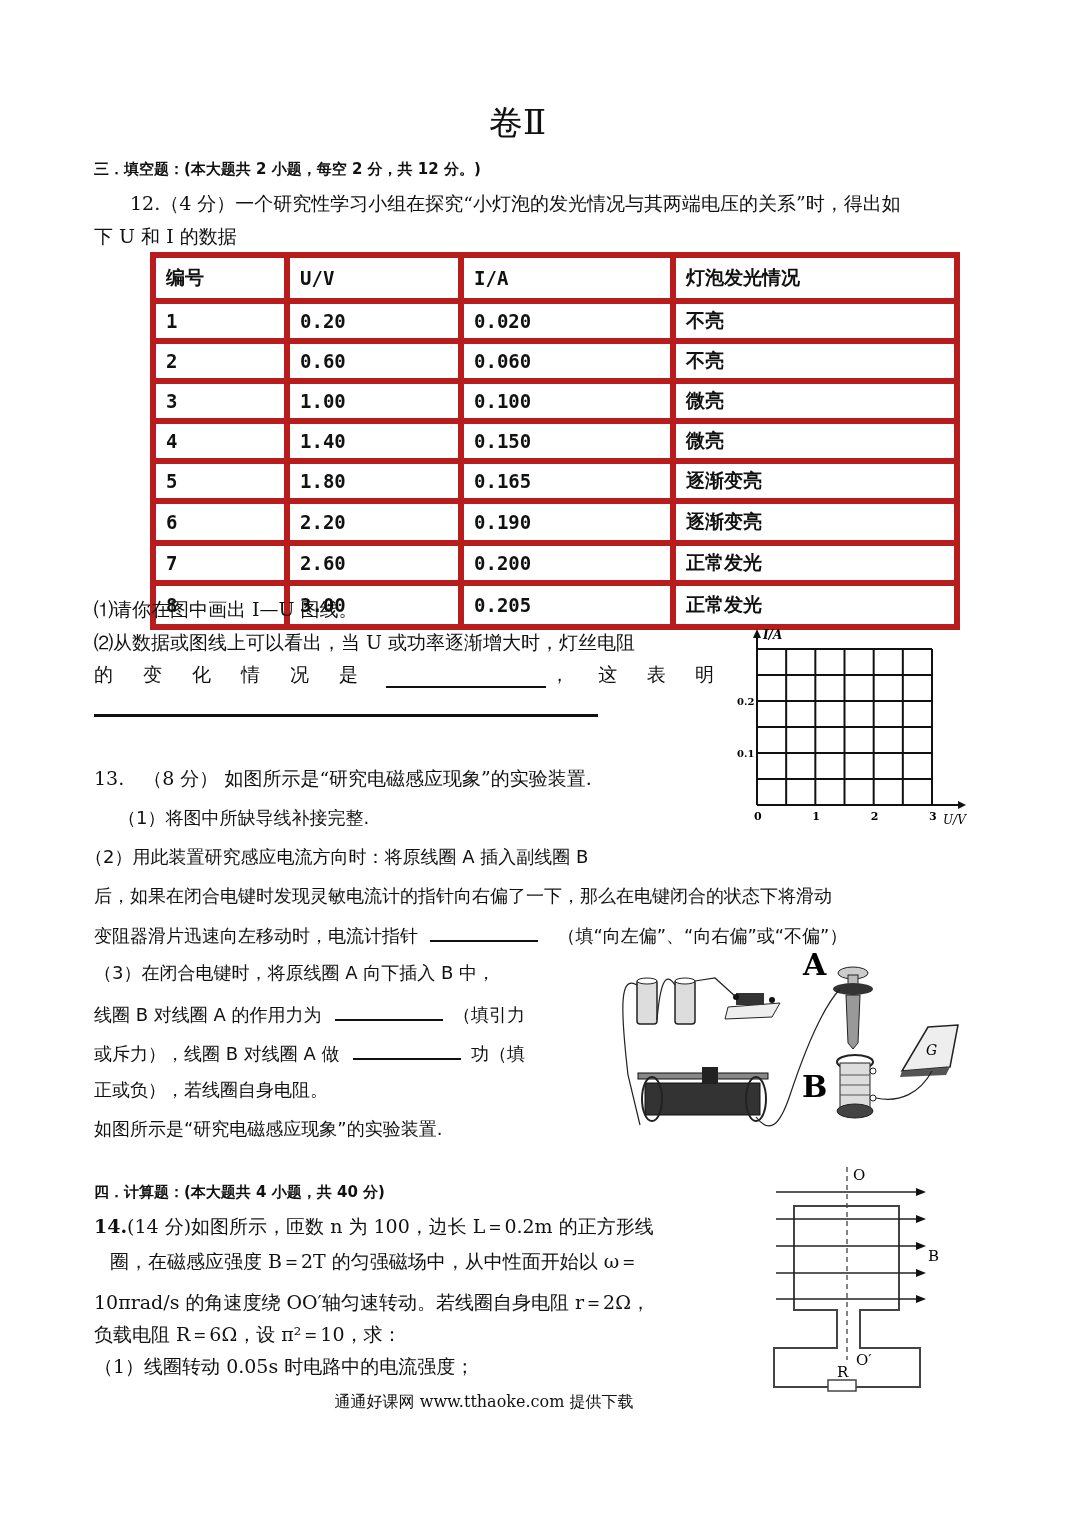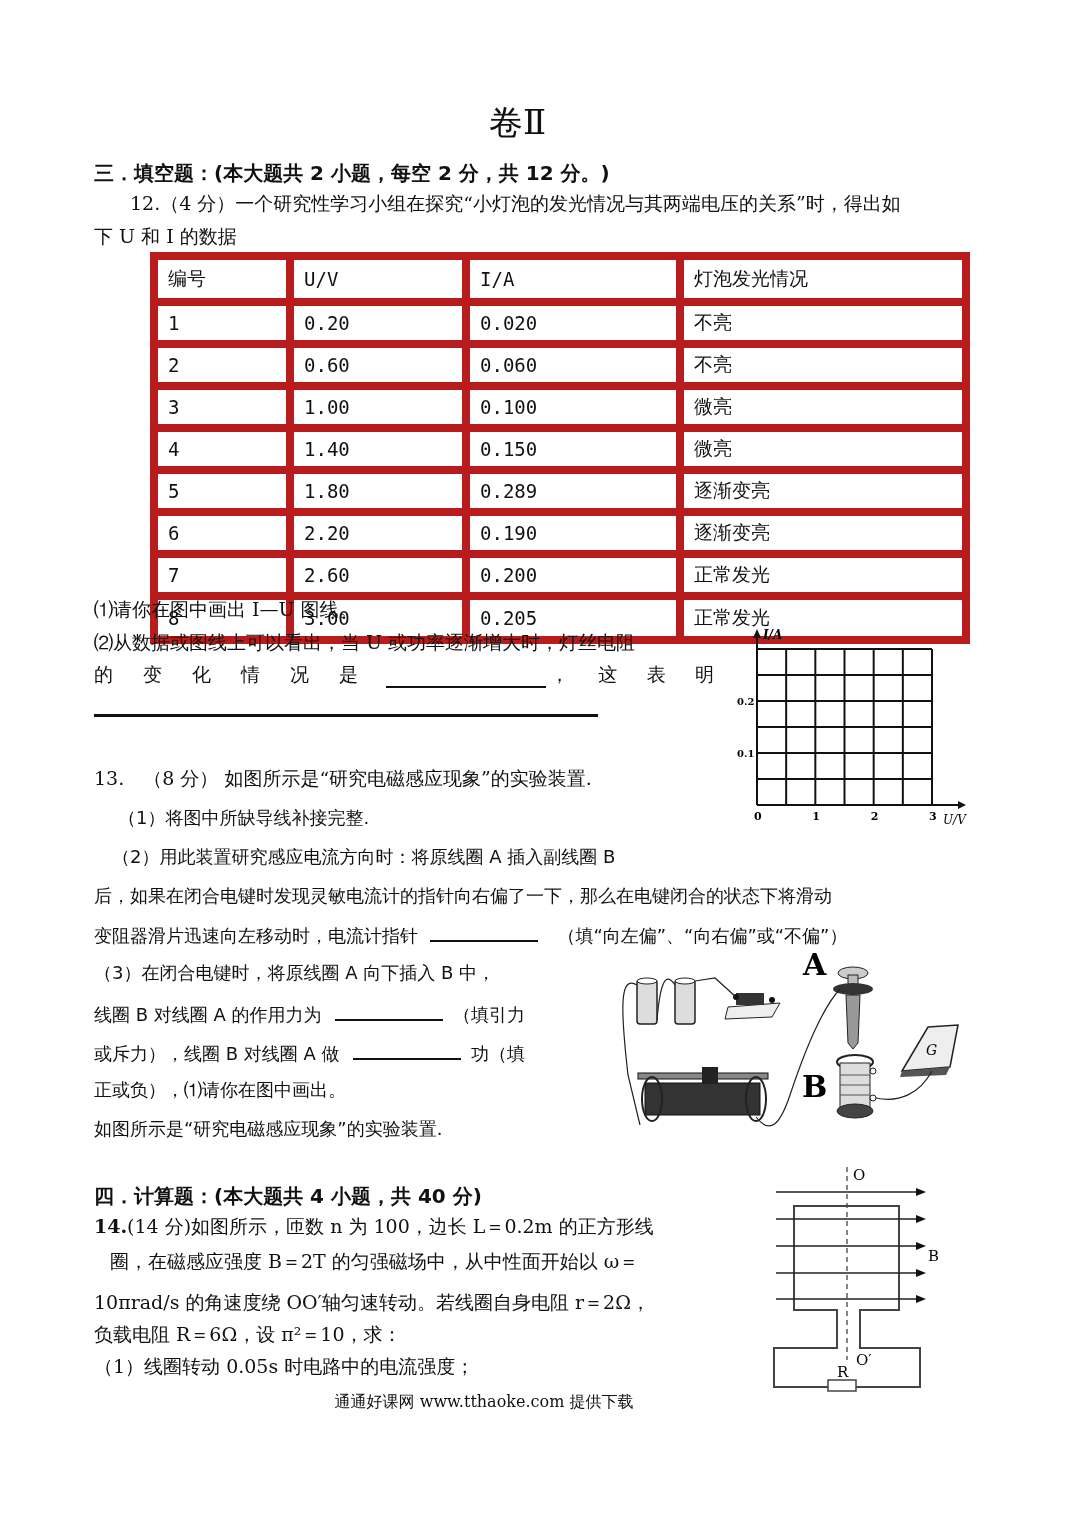--- a/index.html
+++ b/index.html
@@ -1,26 +1,26 @@
 <!DOCTYPE html>
 <html><head>
 <meta charset="utf-8">
 <style>
   html, body { margin:0; padding:0; background:#fff; }
   body { width:1075px; height:1518px; position:relative; overflow:hidden;
          font-family:"DejaVu Serif","Liberation Serif",serif; color:#111; }
   .abs { position:absolute; white-space:nowrap; }
   .title { left:0; width:1035px; top:100px; text-align:center; font-size:34px; font-family:"DejaVu Serif",serif; }
-  .sec { font-weight:bold; font-size:20px; font-family:"DejaVu Sans","Liberation Sans",sans-serif; }
+  .sec { font-weight:bold; font-size:15px; font-family:"DejaVu Sans","Liberation Sans",sans-serif; }
   .txt { font-size:19px; }
   .sans { font-family:"DejaVu Sans","Liberation Sans",sans-serif; font-size:18px; }
   .blank { display:inline-block; border-bottom:2px solid #111; height:18px; vertical-align:baseline; }
   table.data { position:absolute; left:150px; top:252px; border-collapse:collapse; font-size:19px;
                font-family:"DejaVu Sans Mono","Liberation Mono",monospace; }
-  table.data td { border:8px solid #b91c1c; padding:4px 10px; vertical-align:middle; }
+  table.data td { border:6px solid #b91c1c; padding:4px 10px; vertical-align:middle;font-weight:bold; }
   .footer { left:0; width:968px; top:1392px; text-align:center; font-size:16px; }
   svg text { font-family:"DejaVu Serif",serif; }
 </style>
 </head>
 <body>
 
 <div class="abs title">卷Ⅱ</div>
 
 <div class="abs sec" style="left:94px;top:160px;">三．填空题：(本大题共 2 小题，每空 2 分，共 12 分。)</div>
 
@@ -55,21 +55,21 @@
   </tr>
   <tr style="height:34px;">
     <td>4</td>
     <td>1.40</td>
     <td>0.150</td>
     <td>微亮</td>
   </tr>
   <tr style="height:34px;">
     <td>5</td>
     <td>1.80</td>
-    <td>0.289</td>
+    <td>0.165</td>
     <td>逐渐变亮</td>
   </tr>
   <tr style="height:42px;">
     <td>6</td>
     <td>2.20</td>
     <td>0.190</td>
     <td>逐渐变亮</td>
   </tr>
   <tr style="height:34px;">
     <td>7</td>
@@ -138,40 +138,40 @@
       <text x="199" y="200" font-size="11" font-weight="bold">3</text>
     </g>
   <g id="y-tick-labels">
       <text x="7" y="137" font-size="10" font-weight="bold">0.1</text>
       <text x="7" y="84.99999999999999" font-size="10" font-weight="bold">0.2</text>
     </g>
 </svg>
 
 <div class="abs txt" style="left:94px;top:766px;">13.　（8 分）  如图所示是“研究电磁感应现象”的实验装置.</div>
 <div class="abs sans" style="left:94px;top:806px;margin-left:24px;">（1）将图中所缺导线补接完整.</div>
-<div class="abs sans" style="left:112px;top:845px;">（2）用此装置研究感应电流方向时：将原线圈 A 插入副线圈 B</div>
+<div class="abs sans" style="left:85px;top:845px;">（2）用此装置研究感应电流方向时：将原线圈 A 插入副线圈 B</div>
 <div class="abs sans" style="left:94px;top:884px;">后，如果在闭合电键时发现灵敏电流计的指针向右偏了一下，那么在电键闭合的状态下将滑动</div>
 <div class="abs sans" style="left:94px;top:922px;">
   <span>变阻器滑片迅速向左移动时，电流计指针</span>
   <span class="blank" style="width:108px;margin:0 14px 0 6px;"></span>
   <span>（填“向左偏”、“向右偏”或“不偏”）</span>
 </div>
 
 <div class="abs sans" style="left:94px;top:961px;">（3）在闭合电键时，将原线圈 A 向下插入 B 中，</div>
 <div class="abs sans" style="left:94px;top:1001px;text-align:right;">
   <span>线圈 B 对线圈 A 的作用力为</span>
   <span class="blank" style="width:108px;margin:0 4px 0 8px;"></span>
   <span>（填引力</span>
 </div>
 <div class="abs sans" style="left:94px;top:1040px;">
   <span>或斥力），线圈 B 对线圈 A 做</span>
   <span class="blank" style="width:108px;margin:0 4px 0 8px;"></span>
   <span>功（填</span>
 </div>
-<div class="abs sans" style="left:94px;top:1078px;">正或负），⑴请你在图中画出。</div>
+<div class="abs sans" style="left:94px;top:1078px;">正或负），若线圈自身电阻。</div>
 <div class="abs sans" style="left:94px;top:1117px;">如图所示是“研究电磁感应现象”的实验装置.</div>
 
 <svg class="abs" style="left:610px;top:945px;" width="380" height="200">
   <g>
     <rect x="27" y="35" width="20" height="44" rx="3" fill="#ddd" stroke="#222" stroke-width="1.5"></rect>
     <ellipse cx="37" cy="36" rx="10" ry="3" fill="#fff" stroke="#222"></ellipse>
     <rect x="65" y="35" width="20" height="44" rx="3" fill="#ddd" stroke="#222" stroke-width="1.5"></rect>
     <ellipse cx="75" cy="36" rx="10" ry="3" fill="#fff" stroke="#222"></ellipse>
   </g>
   <g>

